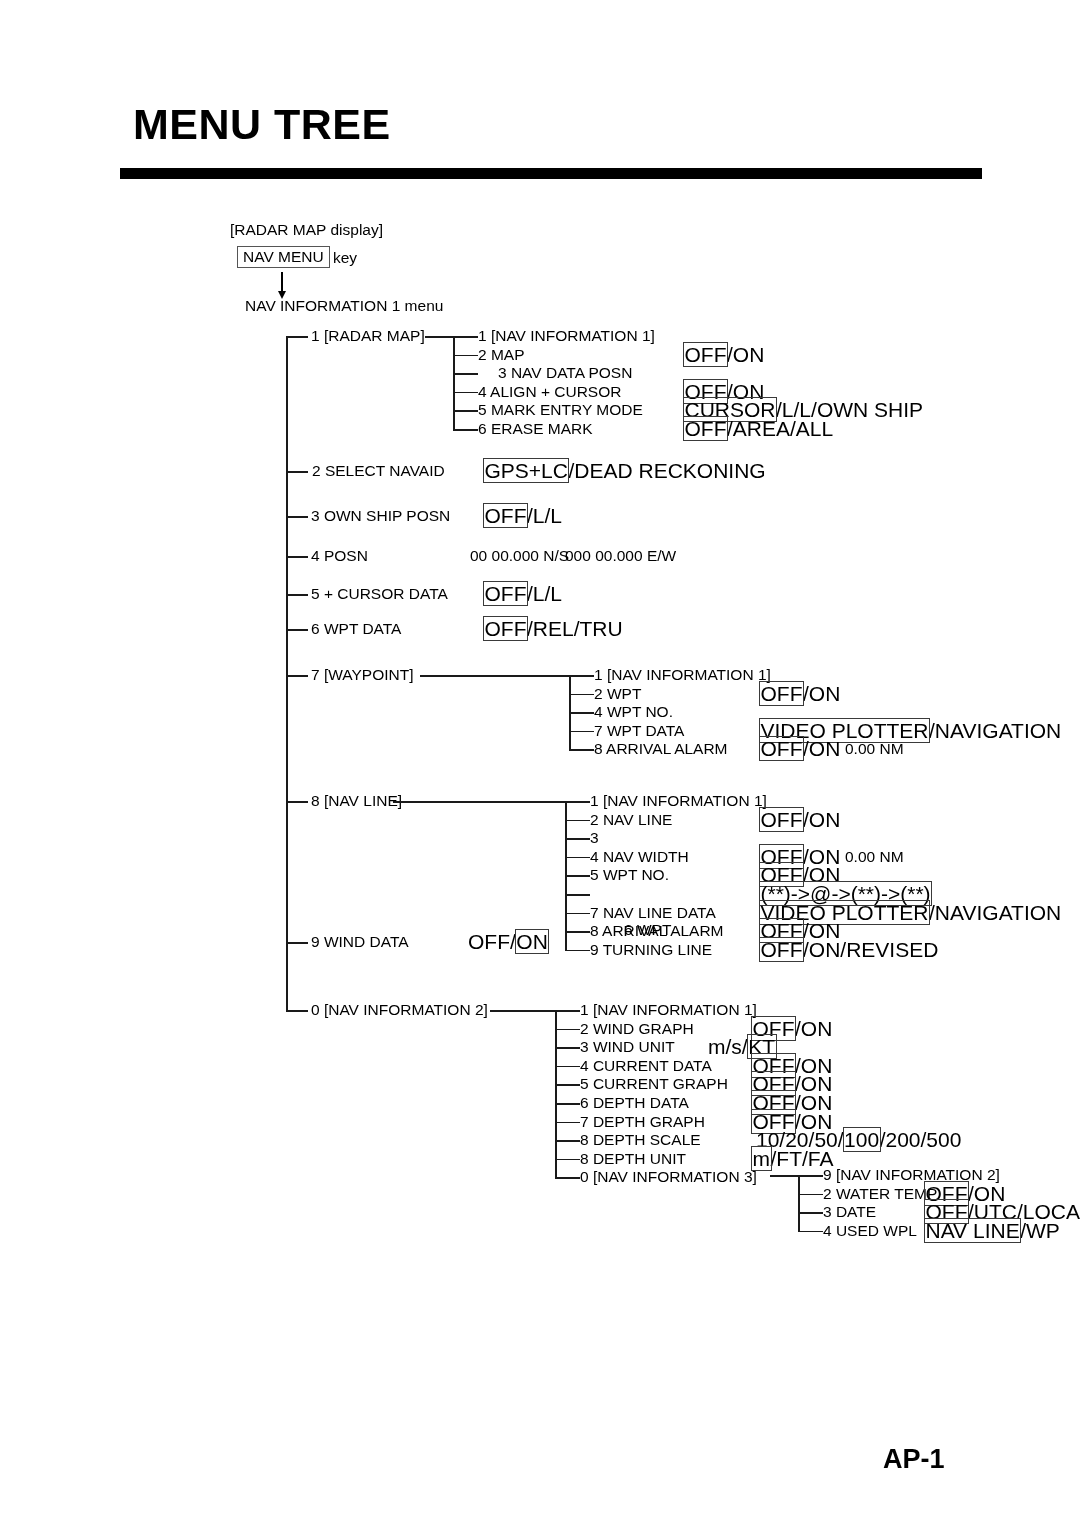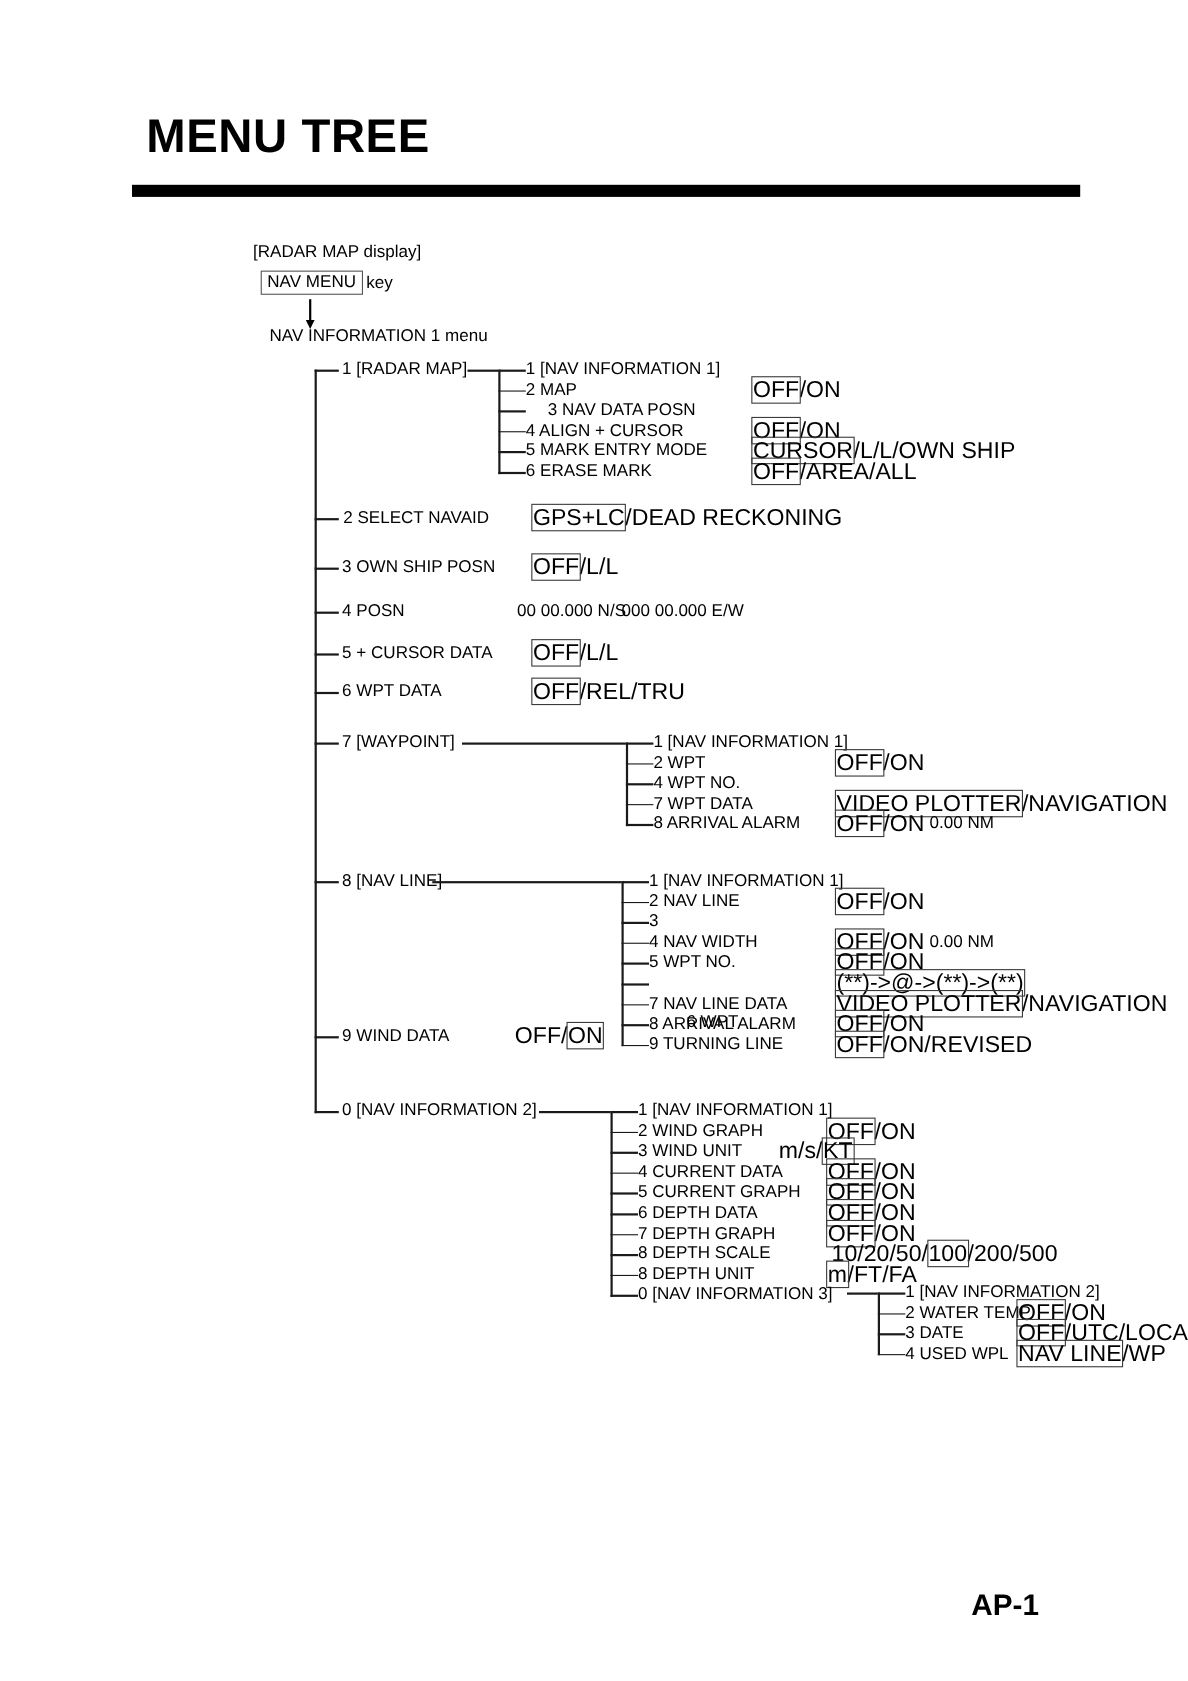--- a/index.html
+++ b/index.html
@@ -265,21 +265,21 @@
       <div class="row-label" style="left: 580px; top: 1130.2px;">8 DEPTH SCALE</div>
       <div class="row-value" style="left: 756px; top: 1130.2px;"><span>10/20/50/</span><span class="opt-sel">100</span><span>/200/500</span></div>
       <div class="hline" style="left: 555px; top: 1158.8px; width: 25px;"></div>
       <div class="row-label" style="left: 580px; top: 1148.8px;">8 DEPTH UNIT</div>
       <div class="row-value" style="left: 752px; top: 1148.8px;"><span class="opt-sel">m</span><span>/FT/FA</span></div>
       <div class="hline" style="left: 555px; top: 1177.4px; width: 25px;"></div>
       <div class="row-label" style="left: 580px; top: 1167.4px;">0 [NAV INFORMATION 3]</div>
       <div class="vline" style="left: 555px; top: 1010px; height: 169px;"></div>
       <div class="hline" style="left: 770px; top: 1175px; width: 28px;"></div>
       <div class="hline" style="left: 798px; top: 1175px; width: 25px;"></div>
-      <div class="row-label" style="left: 823px; top: 1165px;">1 [NAV INFORMATION 2]</div>
+      <div class="row-label" style="left: 823px; top: 1165px;">9 [NAV INFORMATION 2]</div>
       <div class="hline" style="left: 798px; top: 1193.6px; width: 25px;"></div>
       <div class="row-label" style="left: 823px; top: 1183.6px;">2 WATER TEMP</div>
       <div class="row-value" style="left: 925px; top: 1183.6px;"><span class="opt-sel">OFF</span><span>/ON</span></div>
       <div class="hline" style="left: 798px; top: 1212.2px; width: 25px;"></div>
       <div class="row-label" style="left: 823px; top: 1202.2px;">3 DATE</div>
       <div class="row-value" style="left: 925px; top: 1202.2px;"><span class="opt-sel">OFF</span><span>/UTC/LOCAL</span></div>
       <div class="hline" style="left: 798px; top: 1230.8px; width: 25px;"></div>
       <div class="row-label" style="left: 823px; top: 1220.8px;">4 USED WPL</div>
       <div class="row-value" style="left: 925px; top: 1220.8px;"><span class="opt-sel">NAV LINE</span><span>/WP</span></div>
       <div class="vline" style="left: 798px; top: 1175px; height: 57.4px;"></div>

